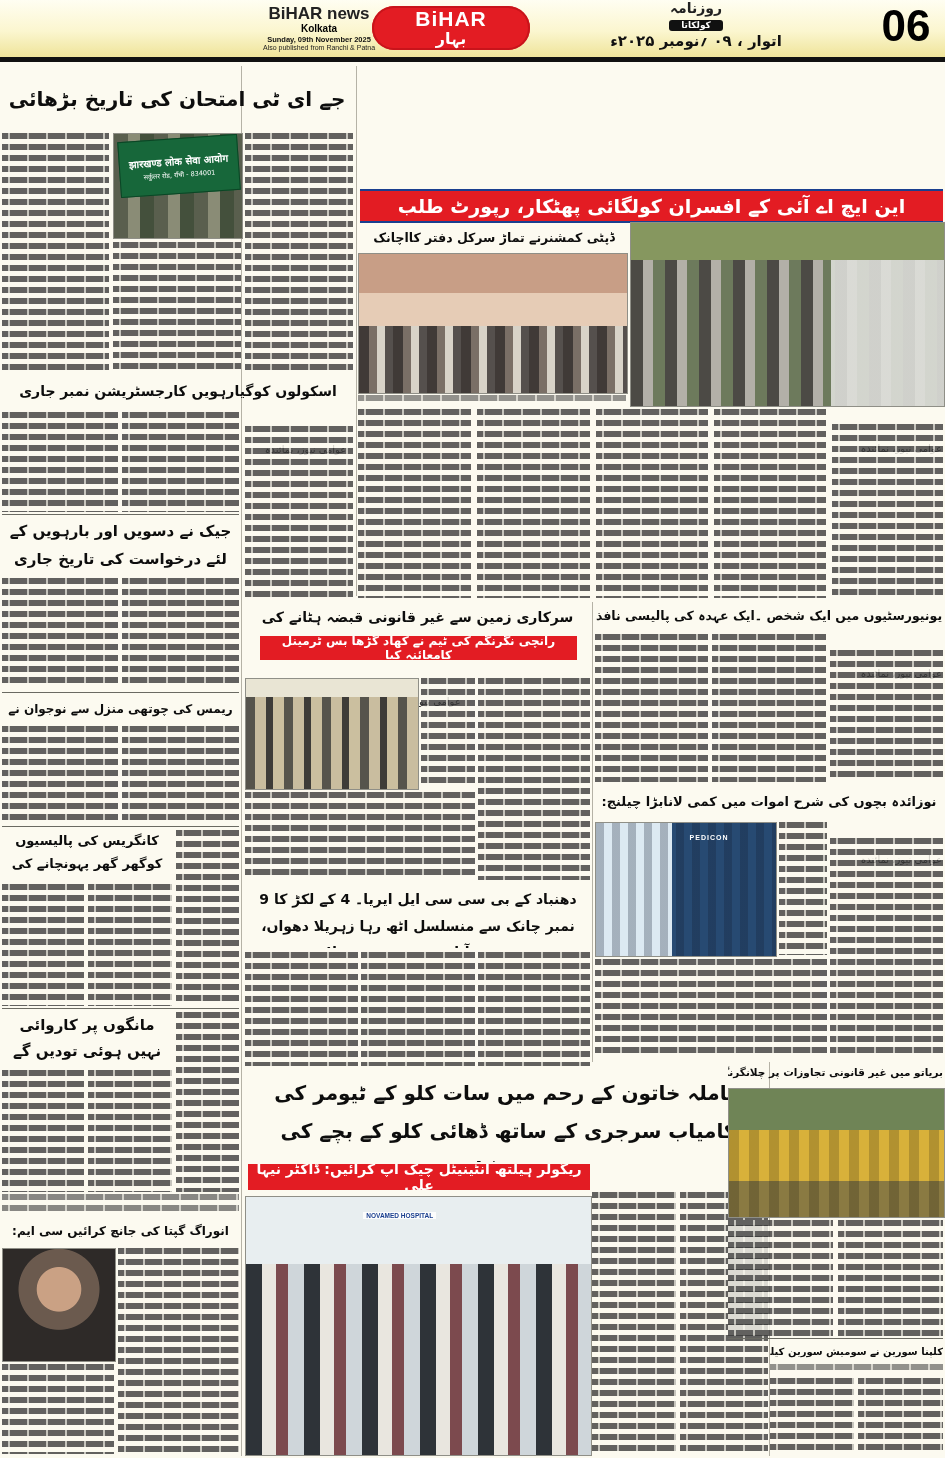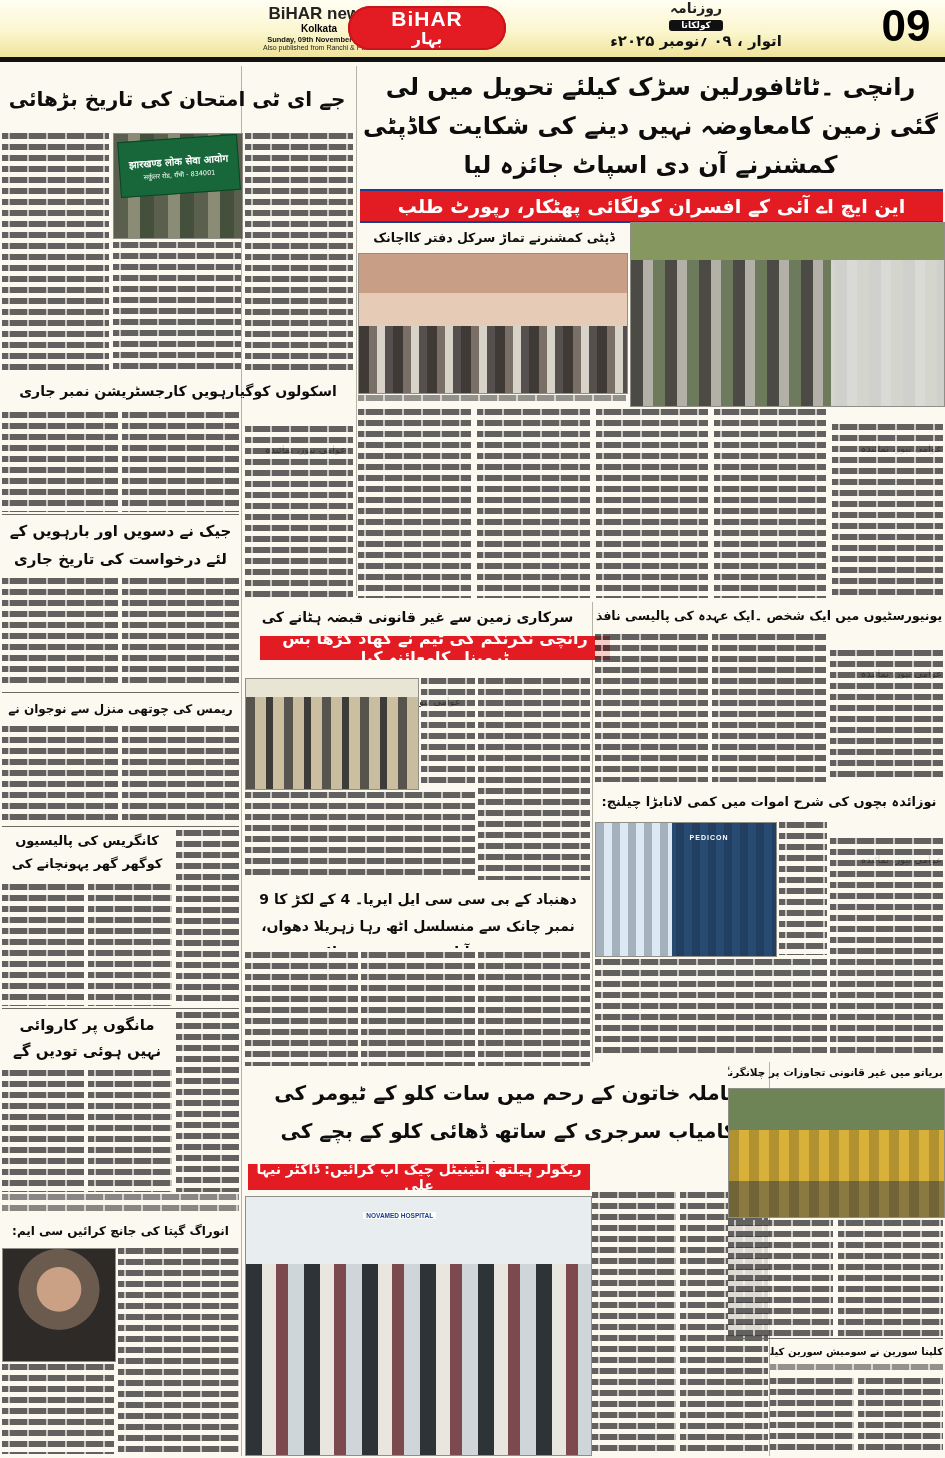--- a/index.html
+++ b/index.html
@@ -62,53 +62,52 @@
 <div id="page">
 
   <div id="hdr">
     <div class="abs en" style="left:248px;top:4px;width:142px;text-align:center;">
       <div style="font-size:17px;font-weight:700;color:#222;">BiHAR news</div>
       <div style="font-size:10px;font-weight:900;color:#000;line-height:1.05;">Kolkata</div>
       <div style="font-size:7.5px;font-weight:700;color:#111;">Sunday, 09th November 2025</div>
       <div style="font-size:7px;color:#222;">Also published from Ranchi &amp; Patna</div>
     </div>
 
-    <div class="abs" style="left:348px;top:6px;width:158px;height:44px;background:#e31c23;border-radius:22px;
+    <div class="abs" style="left:372px;top:6px;width:158px;height:44px;background:#e31c23;border-radius:22px;
          display:flex;flex-direction:column;align-items:center;justify-content:center;box-shadow:inset 0 0 0 2px #c8141b;">
       <div class="en" style="color:#fff;font-size:21px;font-weight:900;letter-spacing:1px;line-height:1;">BiHAR</div>
       <div class="ur" style="color:#fff;font-size:16px;font-weight:700;line-height:1.2;">بہار</div>
     </div>
 
     <div class="abs" style="left:560px;top:1px;width:272px;text-align:center;">
       <div class="ur" style="font-size:14px;font-weight:700;color:#222;line-height:1;">روزنامہ</div>
       <div style="line-height:1;"><span class="ur" style="display:inline-block;background:#111;color:#fff;font-size:9px;font-weight:700;padding:1px 12px;border-radius:3px;">کولکاتا</span></div>
       <div class="ur" style="font-size:15px;font-weight:700;color:#111;margin-top:1px;">اتوار ، ۰۹ ؍نومبر ۲۰۲۵ء</div>
     </div>
 
-    <div class="abs en" style="left:872px;top:2px;width:68px;font-size:44px;font-weight:900;color:#000;text-align:center;line-height:1.1;">09</div>
+    <div class="abs en" style="left:872px;top:2px;width:68px;font-size:44px;font-weight:900;color:#000;text-align:center;line-height:1.1;">06</div>
   </div>
   <div id="hdr-rule"></div>
 
   <div class="abs vr" style="left:241px;top:66px;height:1390px;"></div>
   <div class="abs vr" style="left:356px;top:66px;height:530px;"></div>
   <div class="abs vr" style="left:592px;top:602px;height:460px;"></div>
   <div class="abs vr" style="left:769px;top:1062px;height:394px;"></div>
 
   <div class="abs hl" style="left:2px;top:72px;width:350px;height:54px;font-size:20px;line-height:54px;">جے ای ٹی امتحان کی تاریخ بڑھائی گئی</div>
   <div class="abs tb" style="left:245px;top:133px;width:108px;height:239px;"></div>
   <div class="abs photo ph-jpsc" style="left:113px;top:133px;width:128px;height:104px;position:absolute;">
     <div class="board">
       <div style="font-size:10px;font-weight:700;">झारखण्ड लोक सेवा आयोग</div>
       <div style="font-size:6.5px;">सर्कुलर रोड, राँची - 834001</div>
     </div>
   </div>
   <div class="abs tb" style="left:113px;top:242px;width:128px;height:130px;"></div>
   <div class="abs tb" style="left:2px;top:133px;width:107px;height:239px;"></div>
 
-  <div class="abs hl" style="left:358px;top:68px;width:585px;height:118px;font-size:24px;line-height:1.62;">رانچی ۔ٹاٹافورلین سڑک کیلئے تحویل میں لی گئی زمین کامعاوضہ نہیں دینے کی شکایت کاڈپٹی کمشنرنے آن دی اسپاٹ جائزہ لیا</div>
   <div class="abs redstrip" style="left:360px;top:189px;width:583px;height:30px;font-size:19px;border-top:2px solid #1a3f8f;border-bottom:2px solid #1a3f8f;">این ایچ اے آئی کے افسران کولگائی پھٹکار، رپورٹ طلب</div>
   <div class="abs hl" style="left:360px;top:226px;width:268px;height:24px;font-size:12.5px;line-height:24px;">ڈپٹی کمشنرنے تماڑ سرکل دفتر کااچانک معائنہ کیا</div>
   <div class="abs photo ph-crowd" style="left:358px;top:253px;width:268px;height:139px;"></div>
   <div class="abs photo ph-officials" style="left:630px;top:222px;width:313px;height:183px;"></div>
   <div class="abs tb" style="left:358px;top:395px;width:268px;height:11px;opacity:.55;"></div>
   <div class="abs byline" style="left:832px;top:409px;width:110px;">عوامی نیوز، نمائندہ</div>
   <div class="abs tb" style="left:832px;top:424px;width:111px;height:174px;"></div>
   <div class="abs tb" style="left:714px;top:409px;width:112px;height:189px;"></div>
   <div class="abs tb" style="left:596px;top:409px;width:112px;height:189px;"></div>
   <div class="abs tb" style="left:477px;top:409px;width:113px;height:189px;"></div>
@@ -142,21 +141,21 @@
   <div class="abs tb" style="left:2px;top:1070px;width:82px;height:122px;"></div>
   <div class="abs tb" style="left:176px;top:1012px;width:63px;height:180px;"></div>
 
   <div class="abs tb" style="left:2px;top:1194px;width:237px;height:22px;opacity:.6;"></div>
   <div class="abs hl" style="left:2px;top:1218px;width:237px;height:26px;font-size:12px;line-height:26px;">انوراگ گپتا کی جانچ کرائیں سی ایم: مرانڈی</div>
   <div class="abs photo ph-portrait" style="left:2px;top:1248px;width:112px;height:112px;"></div>
   <div class="abs tb" style="left:118px;top:1248px;width:121px;height:206px;"></div>
   <div class="abs tb" style="left:2px;top:1364px;width:112px;height:90px;"></div>
 
   <div class="abs hl" style="left:245px;top:602px;width:345px;height:30px;font-size:14px;line-height:30px;">سرکاری زمین سے غیر قانونی قبضہ ہٹانے کی ہدایت</div>
-  <div class="abs redstrip" style="left:260px;top:636px;width:350px;height:24px;font-size:16px;">رانچی نگرنگم کی ٹیم نے کھاد گڑھا بس ٹرمینل کامعائنہ کیا</div>
+  <div class="abs redstrip" style="left:260px;top:636px;width:317px;height:24px;font-size:12px;">رانچی نگرنگم کی ٹیم نے کھاد گڑھا بس ٹرمینل کامعائنہ کیا</div>
   <div class="abs byline" style="left:370px;top:662px;width:100px;text-align:center;">عوامی نیوز، نمائندہ</div>
   <div class="abs photo ph-terminal" style="left:245px;top:678px;width:172px;height:110px;"></div>
   <div class="abs tb" style="left:478px;top:678px;width:112px;height:202px;"></div>
   <div class="abs tb" style="left:421px;top:678px;width:54px;height:110px;"></div>
   <div class="abs tb" style="left:245px;top:792px;width:230px;height:88px;"></div>
 
   <div class="abs hl" style="left:595px;top:602px;width:348px;height:28px;font-size:12.5px;line-height:28px;">یونیورسٹیوں میں ایک شخص ۔ایک عہدہ کی پالیسی نافذ کرنے کامطالبہ</div>
   <div class="abs byline" style="left:832px;top:634px;width:110px;">عوامی نیوز، نمائندہ</div>
   <div class="abs tb" style="left:830px;top:650px;width:113px;height:132px;"></div>
   <div class="abs tb" style="left:712px;top:634px;width:114px;height:148px;"></div>

